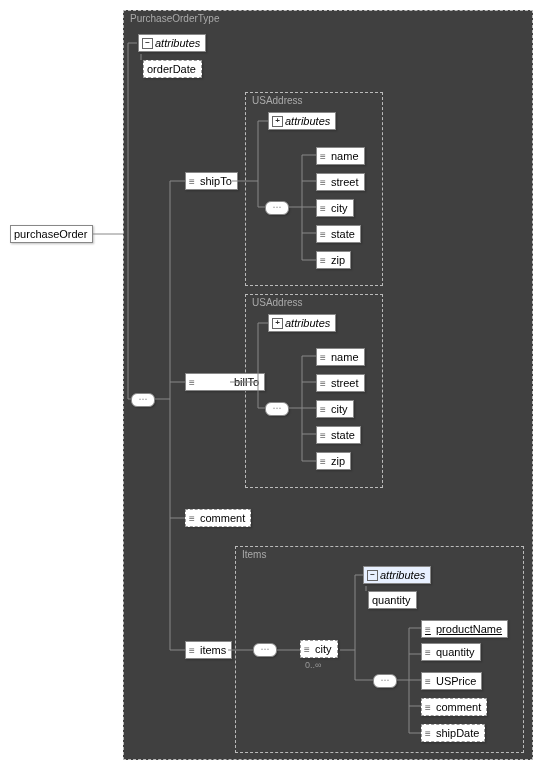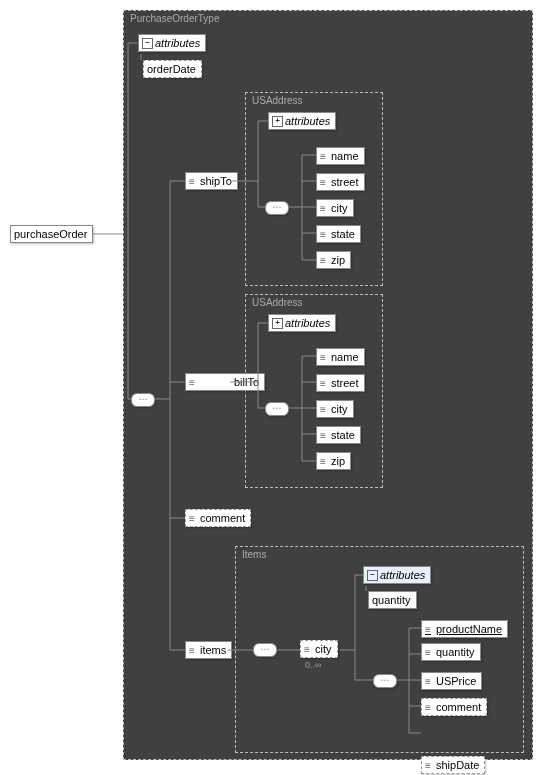--- a/index.html
+++ b/index.html
@@ -226,21 +226,21 @@
     <span>quantity</span>
   </div>
 <div class="node shadow" style="left:421px; top:672px;">
     <span class="bars-icon"></span>
     <span>USPrice</span>
   </div>
 <div class="node dashed shadow" style="left:421px; top:698px;">
     <span class="bars-icon"></span>
     <span>comment</span>
   </div>
-<div class="node dashed shadow" style="left:421px; top:756px;justify-content:center;">
+<div class="node dashed shadow" style="left:421px; top:724px;justify-content:center;">
     <span class="bars-icon"></span>
     <span>shipDate</span>
   </div>
 
 <svg class="lines" width="548" height="775">
   <g stroke="#888" fill="none" stroke-width="1">
 
     <path d="M 93 234 H 123"></path>
 
     <path d="M 128 43 V 399"></path>

